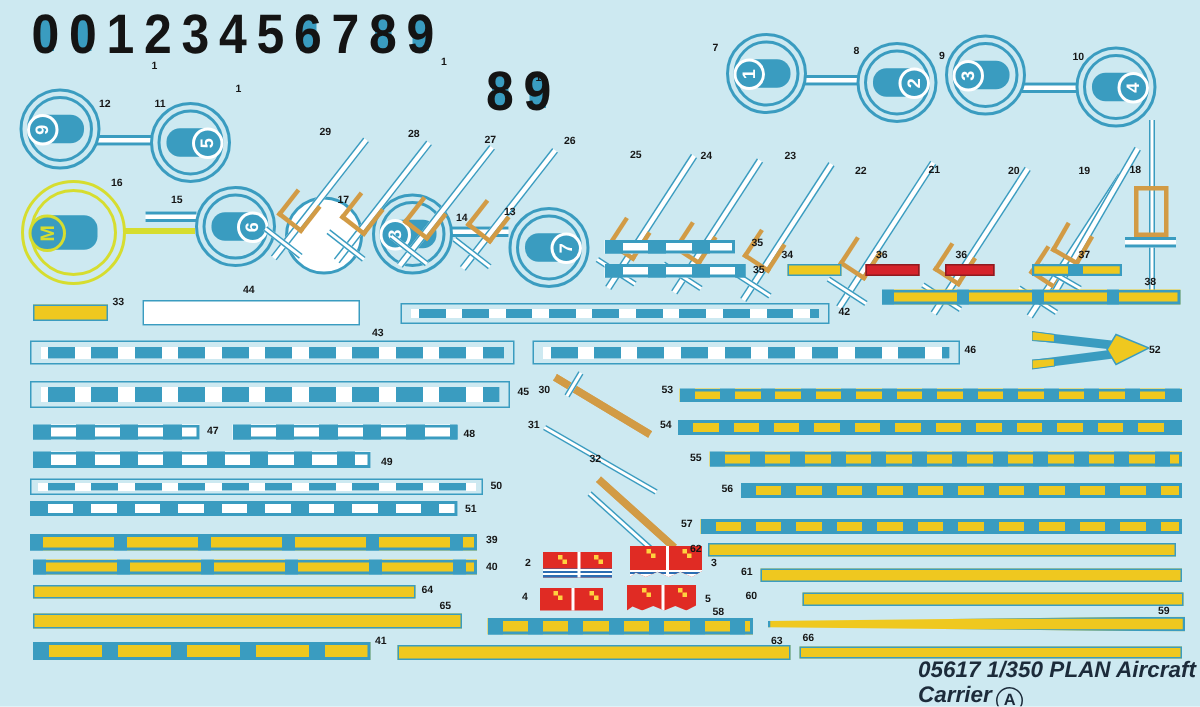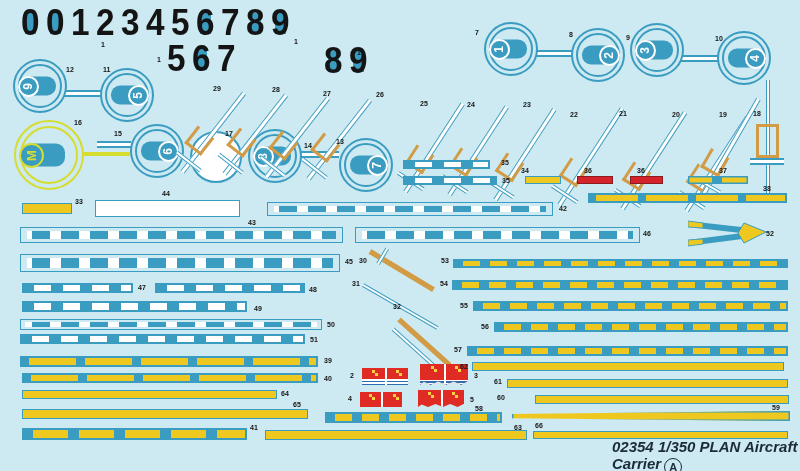--- a/index.html
+++ b/index.html
@@ -78,21 +78,20 @@
   
   .vline{position:absolute;width:2px;background:#fff;border-left:1.5px solid #3a9cc0;border-right:1.5px solid #3a9cc0;}
   .hbr{position:absolute;border:3.5px solid #d29b45;background:transparent;}
 </style>
 </head>
 <body>
 
 <div id="sheet">
 
   <div class="digrow" style="left:18px;top:6px"><span class="digit ctr"><span class="g">0</span></span><span class="digit ctr"><span class="g">0</span></span><span class="digit"><span class="g">1</span></span><span class="digit"><span class="g">2</span></span><span class="digit"><span class="g">3</span></span><span class="digit"><span class="g">4</span></span><span class="digit"><span class="g">5</span></span><span class="digit ctr"><span class="g">6</span></span><span class="digit"><span class="g">7</span></span><span class="digit ctr"><span class="g">8</span></span><span class="digit ctr"><span class="g">9</span></span></div>
-  <div class="digrow" style="left:164px;top:42px"><span class="digit"><span class="g">5</span></span><span class="digit ctr"><span class="g">6</span></span><span class="digit"><span class="g">7</span></span></div>
   <div class="digrow" style="left:321px;top:44px"><span class="digit ctr"><span class="g">8</span></span><span class="digit ctr"><span class="g">9</span></span></div>
   <i class="rl" style="left:101px;top:41px">1</i>
   <i class="rl" style="left:294px;top:38px">1</i>
   <i class="rl" style="left:157px;top:56px">1</i>
   <i class="rl" style="left:357px;top:49px">1</i>
 
   <div class="conn" style="left:534px;top:50px;width:40px"></div>
   <div class="cdec num-left" style="left:484px;top:22px">
     <div class="tab">
         <span class="numc">1</span>
@@ -334,15 +333,15 @@
   <div class="bar solid-y" style="left:265px;top:430px;width:262px;height:10px"></div>
   <div class="bar solid-y" style="left:533px;top:431px;width:255px;height:8px"></div>
   <i class="rl" style="left:281px;top:390px">64</i>
   <i class="rl" style="left:293px;top:401px">65</i>
   <i class="rl" style="left:475px;top:405px">58</i>
   <i class="rl" style="left:250px;top:424px">41</i>
   <i class="rl" style="left:514px;top:424px">63</i>
   <i class="rl" style="left:535px;top:422px">66</i>
 
   <div class="footer" style="left:612px;top:438px">
-    <span>02354 1/350 PLAN Aircraft Carrier</span><span class="abadge">A</span>
+    <span>05617 1/350 PLAN Aircraft Carrier</span><span class="abadge">A</span>
   </div>
 </div>
 
 </body></html>

